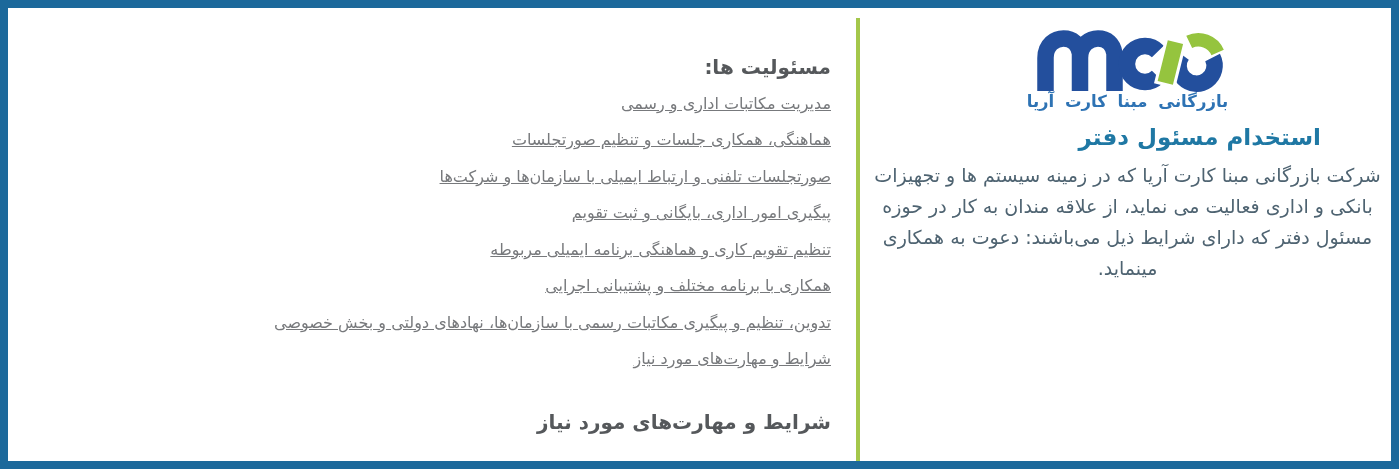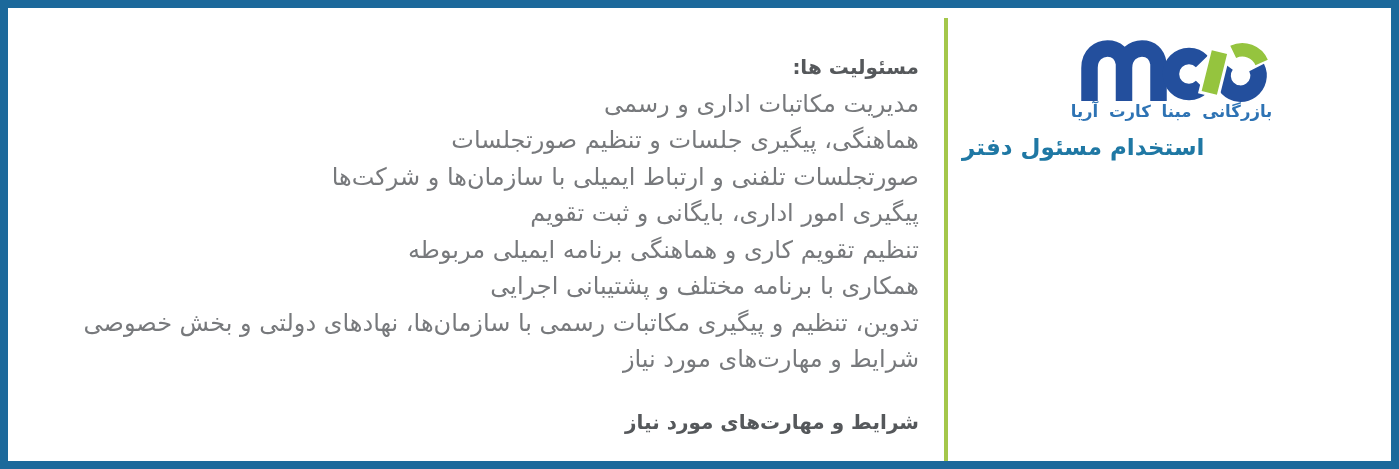--- a/index.html
+++ b/index.html
@@ -14,43 +14,43 @@
     height: 469px;
     box-sizing: border-box;
     border: 8px solid #1c699b;
     background: #ffffff;
     overflow: hidden;
     display: flex;
     direction: rtl; 
   }
   
   .sidebar {
-    width: 443px;
+    width: 531px;
     flex: 0 0 auto;
     box-sizing: border-box;
-    padding: 16px 10px 0 14px;
+    padding: 6px 10px 0 14px;
     text-align: center;
     direction: rtl;
   }
   .logo-block { display: inline-block; margin-top: 2px; cursor: pointer; }
   .logo-svg { display: block; margin: 0 auto; }
   .logo-wordmark {
     margin-top: -2px;
     font-size: 16.5px;
     font-weight: bold;
     color: #2e73b4;
     word-spacing: 5px;
     letter-spacing: 0.5px;
   }
   .job-title {
     margin: 13px 0 0 0;
     font-size: 23px;
     font-weight: bold;
     color: #1f78a4;
-    text-align: left;
+    text-align: right;
     padding-right: 60px;
   }
   .company-intro {
     margin: 10px 0 0 0;
     font-size: 19px;
     line-height: 31px;
     color: #4e6371;
     text-align: center;
   }
   
@@ -70,24 +70,25 @@
     overflow: hidden;
   }
   .resp-title {
     margin: 0;
     font-size: 20px;
     font-weight: bold;
     color: #55585b;
     line-height: 36.5px;
   }
   .resp-item {
-    font-size: 24px;
+    font-size: 16px;
     color: #77797c;
     line-height: 36.5px;
     font-weight: normal;
+    text-decoration: underline;
   }
   .next-title {
     margin: 26px 0 0 0;
     font-size: 20px;
     font-weight: bold;
     color: #55585b;
     line-height: 36.5px;
   }
 </style>
 </head>
@@ -108,29 +109,30 @@
 
         <path d="M205.6,34.5 A28,28 0 0 1 243.5,48.6" fill="none" stroke="#95c43e" stroke-width="18" stroke-linecap="butt"></path>
 
         <rect x="168" y="32" width="25" height="60" fill="#95c43e" stroke="#ffffff" stroke-width="4" transform="rotate(14 180 62)"></rect>
       </svg>
       <div class="logo-wordmark">بازرگانی مبنا کارت آریا</div>
     </div>
 
     <h1 class="job-title">استخدام مسئول دفتر</h1>
 
+    <p class="company-intro">شرکت بازرگانی مبنا کارت آریا که در زمینه سیستم ها و تجهیزات بانکی و اداری فعالیت می نماید، از علاقه مندان به کار در حوزه مسئول دفتر که دارای شرایط ذیل می‌باشند: دعوت به همکاری مینماید.</p>
   </aside>
 
   <div class="divider"></div>
 
   <main class="main">
     <h2 class="resp-title">مسئولیت ها:</h2>
 
     <div class="resp-item">مدیریت مکاتبات اداری و رسمی</div>
-    <div class="resp-item">هماهنگی، پیگیری جلسات و تنظیم صورتجلسات</div>
+    <div class="resp-item">هماهنگی، همکاری جلسات و تنظیم صورتجلسات</div>
     <div class="resp-item">صورتجلسات تلفنی و ارتباط ایمیلی با سازمان‌ها و شرکت‌ها</div>
     <div class="resp-item">پیگیری امور اداری، بایگانی و ثبت تقویم</div>
     <div class="resp-item">تنظیم تقویم کاری و هماهنگی برنامه ایمیلی مربوطه</div>
     <div class="resp-item">همکاری با برنامه مختلف و پشتیبانی اجرایی</div>
     <div class="resp-item">تدوین، تنظیم و پیگیری مکاتبات رسمی با سازمان‌ها، نهادهای دولتی و بخش خصوصی</div>
     <div class="resp-item">شرایط و مهارت‌های مورد نیاز</div>
 
     <h2 class="next-title">شرایط و مهارت‌های مورد نیاز</h2>
   </main>
 

